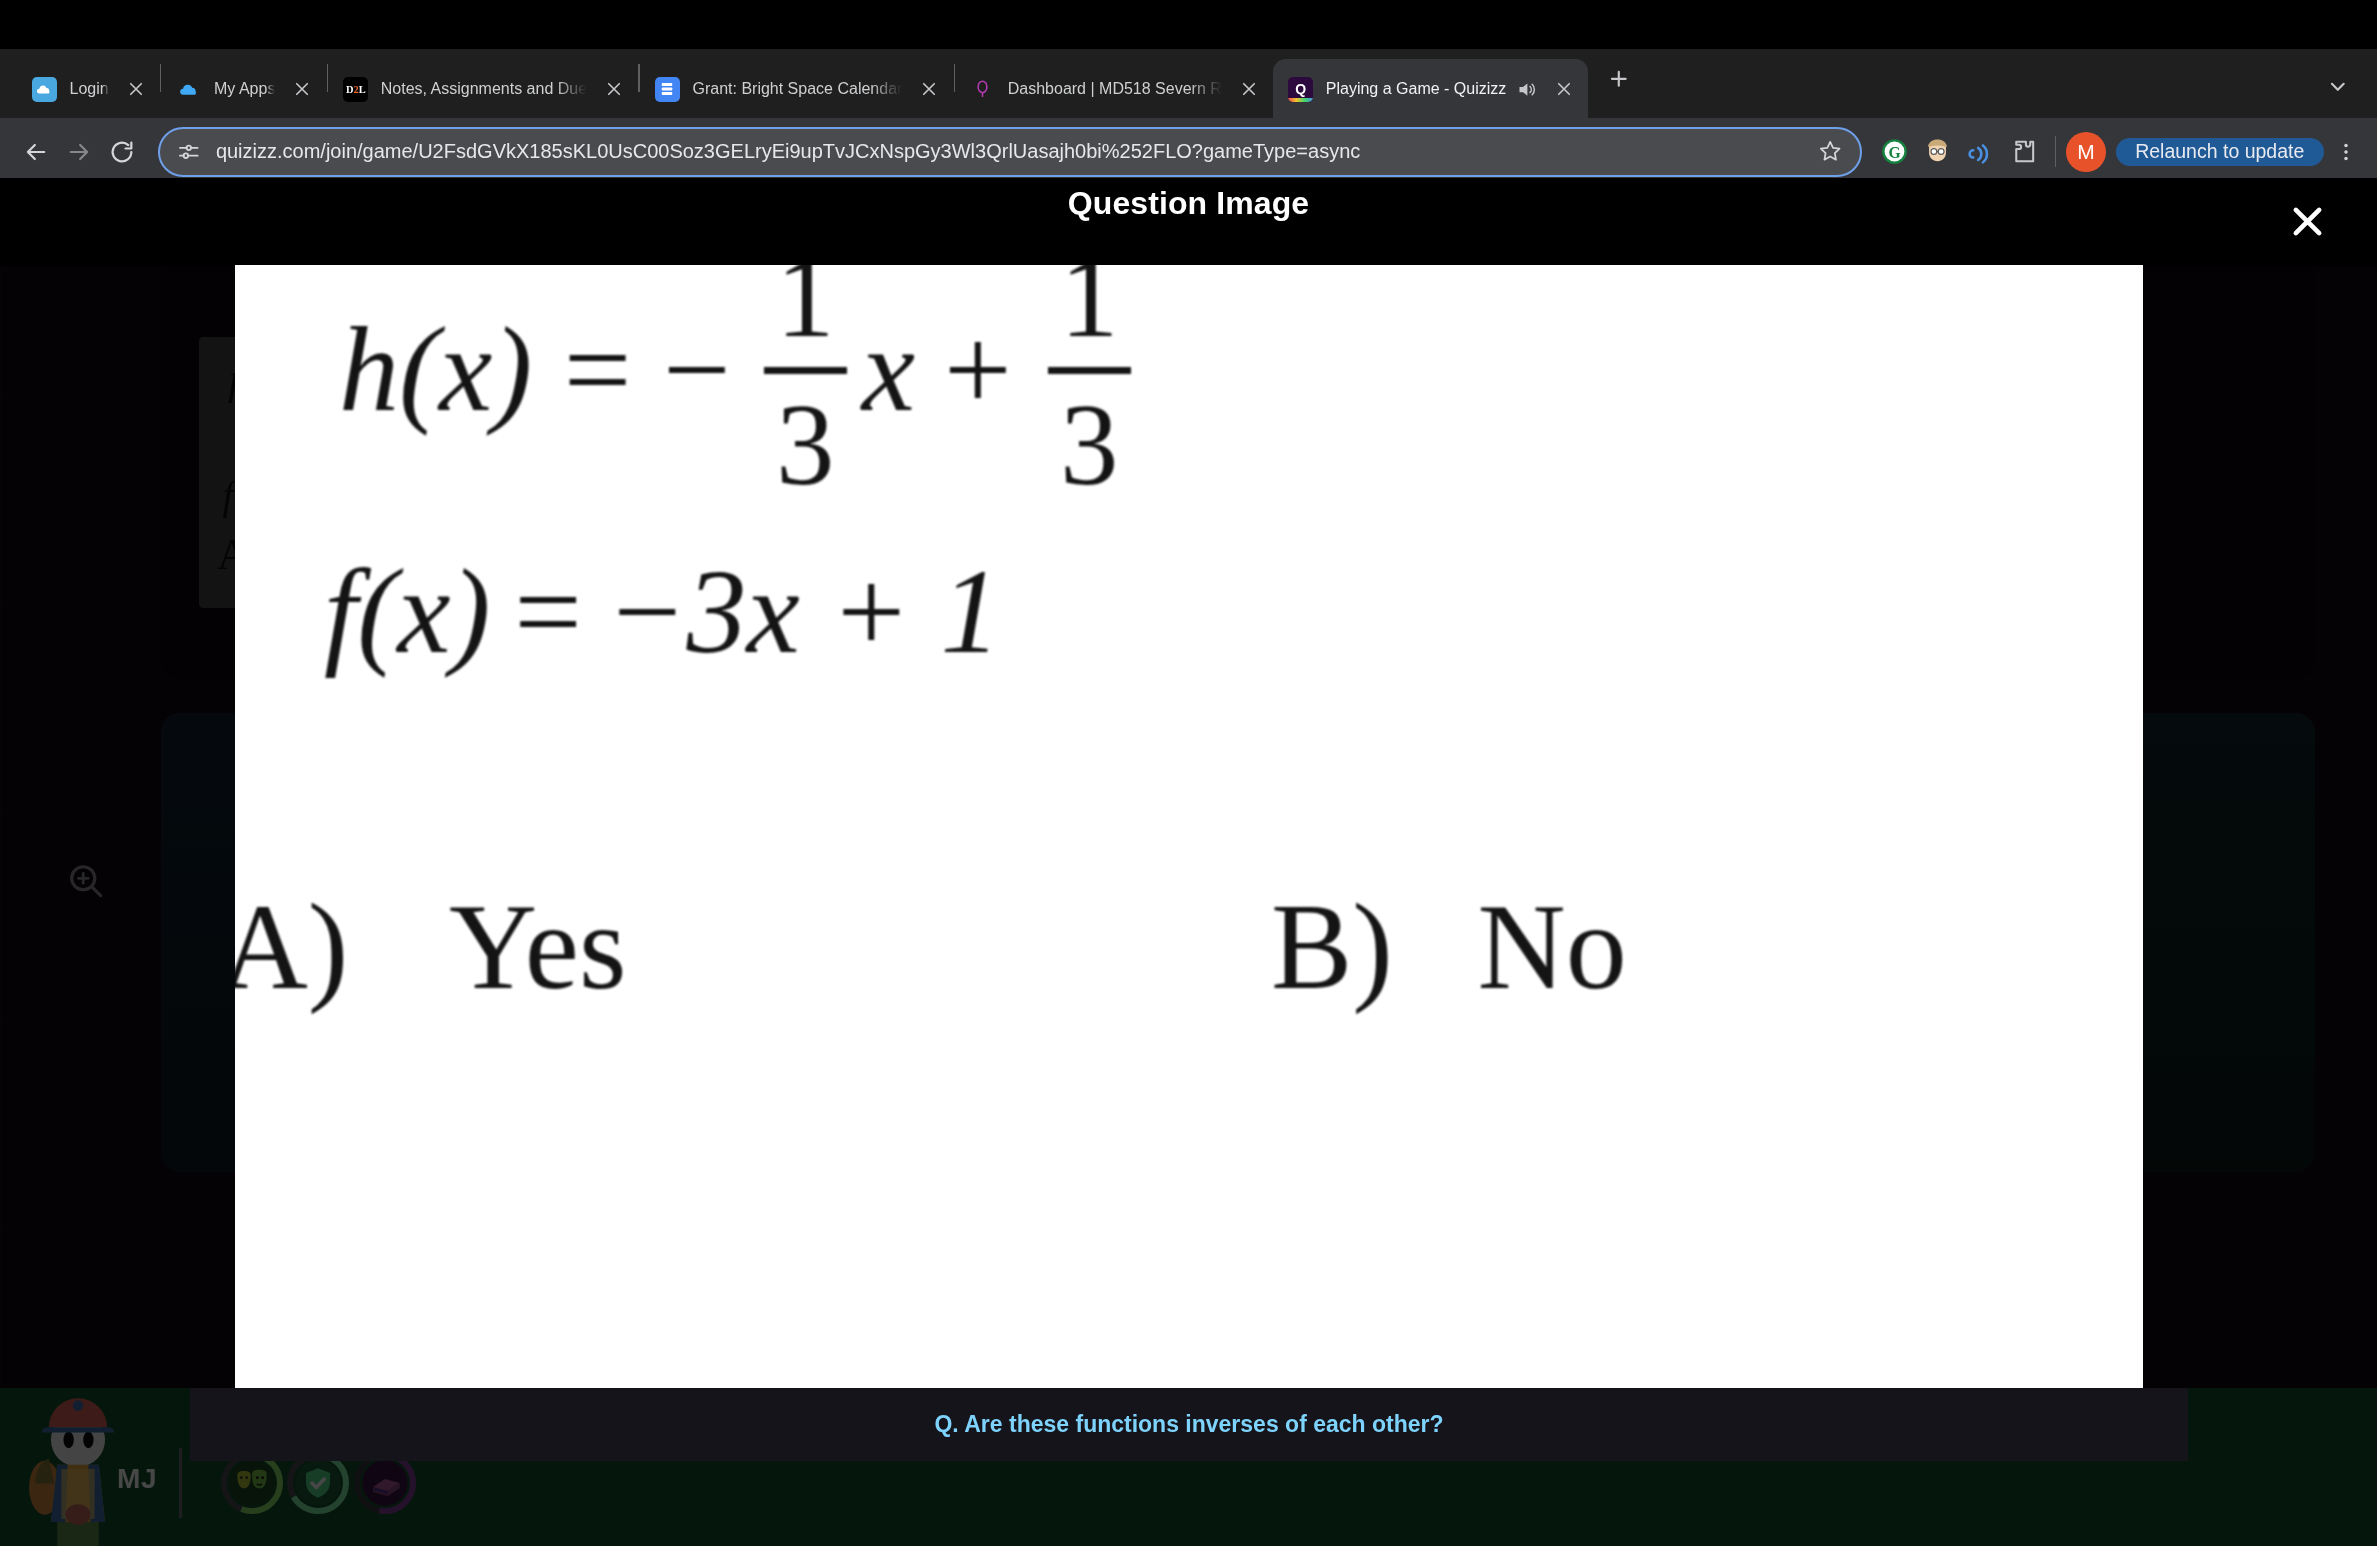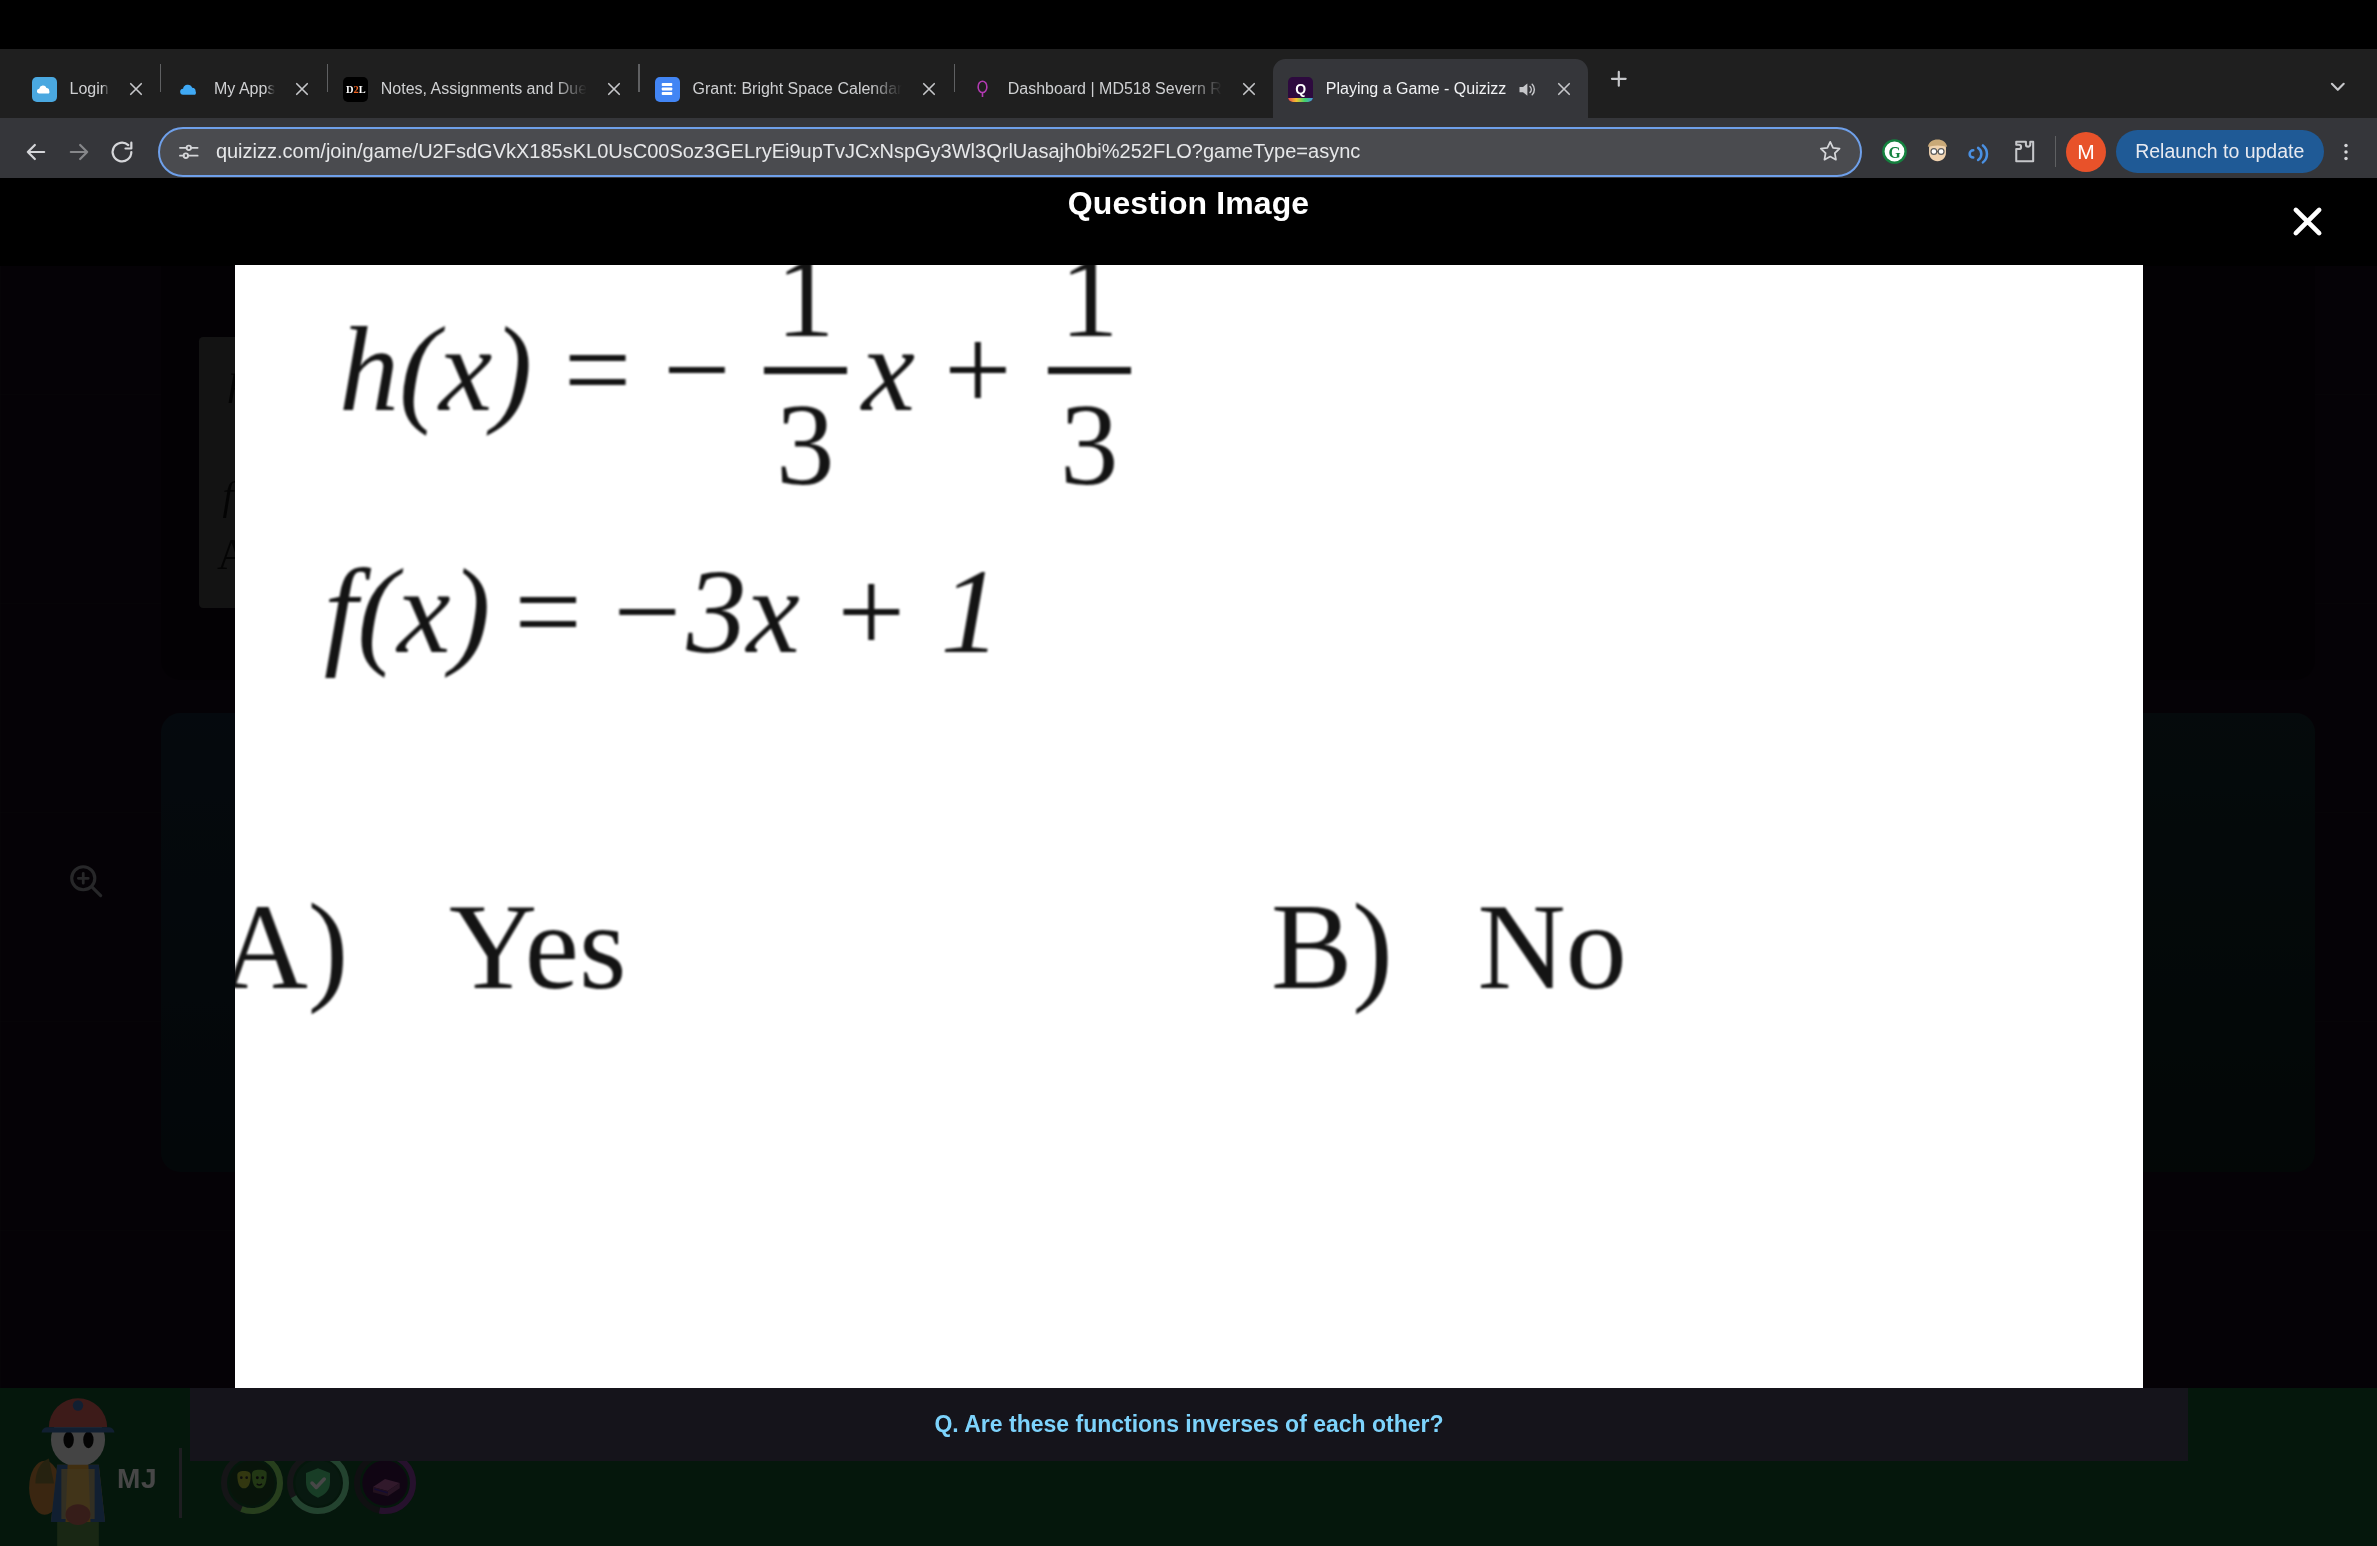--- a/index.html
+++ b/index.html
@@ -72,21 +72,21 @@
   #omnibox {
     flex: 1 1 auto; height: 50px; margin: 0 11px 0 15.3px;
     background: #4a4b4f; border: 2.1px solid #6fa0ea; border-radius: 28px;
     display: flex; align-items: center; padding: 0 16.7px;
   }
   #omni-url {
     font-size: 20px; color: #e6e7e9; margin-left: 15.3px;
     white-space: nowrap; overflow: hidden; flex: 1 1 auto;
   }
   #relaunch-btn {
-    height: 43px; background: #1f5a96; border-radius: 23.6px;
+    height: 28px; background: #1f5a96; border-radius: 23.6px;
     display: flex; align-items: center; padding: 0 19.5px;
     margin-left: 9.7px;
     font-size: 19.5px; color: #e8eaf0; white-space: nowrap;
   }
   .tb-sep { width: 1.4px; height: 31px; background: #5f6062; margin: 0 9.7px; flex:0 0 1.4px;}
   #avatar-chip {
     width: 40px; height: 40px; border-radius: 50%; background: #e8522a;
     display: flex; align-items: center; justify-content: center;
     color: #fff; font-size: 21px; font-weight: 500; flex: 0 0 40px;
   }

